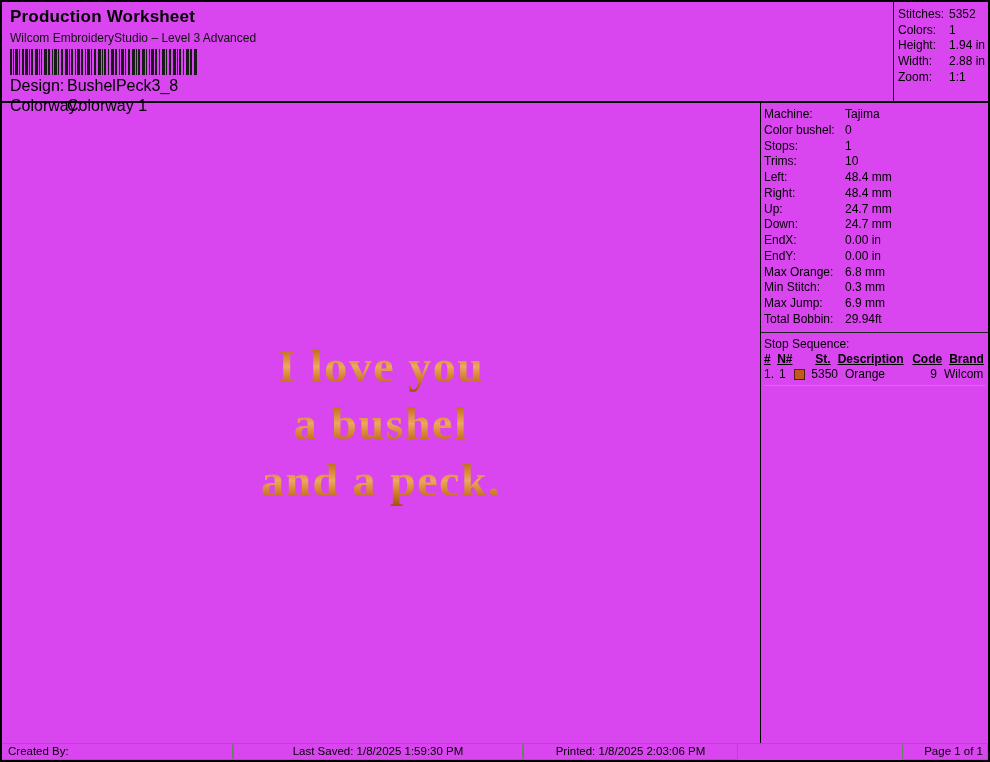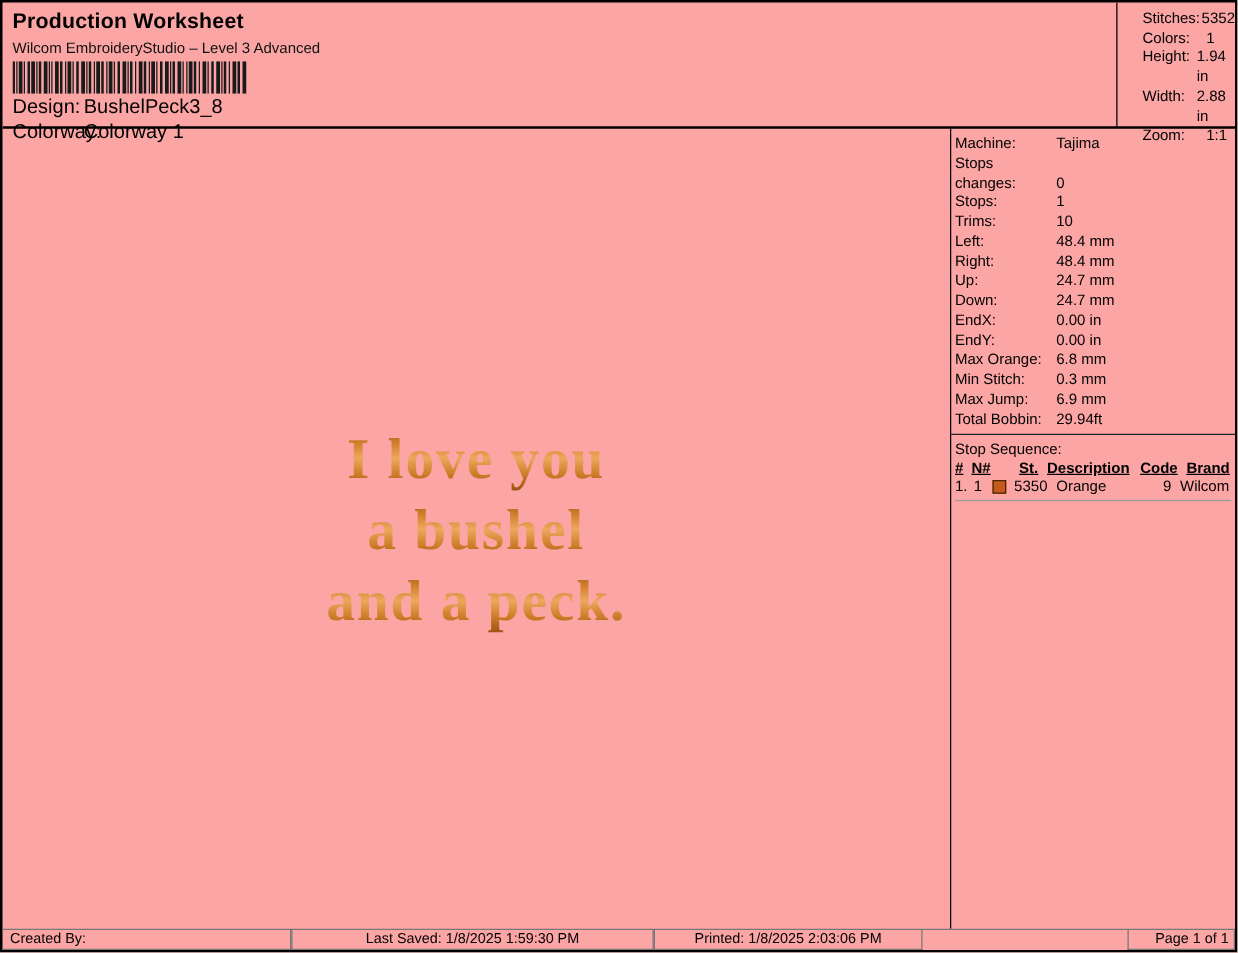--- a/index.html
+++ b/index.html
@@ -2,21 +2,21 @@
 <html style="--thread-light: #eca85e; --thread-mid: #cf7d28; --thread-dark: #8f4c0e;"><head>
 <meta charset="utf-8">
 <style>
   * { margin: 0; padding: 0; box-sizing: border-box; }
   html, body { background: #e8e8e8; }
   body { font-family: "Liberation Sans", sans-serif; color: #000; }
 
   .page {
     position: relative;
     width: 990px; height: 762px;
-    background: #fca5a5;
+    background: #d946ef;
     border: 2px solid #000;
     overflow: hidden;
     display: flex; flex-direction: column;
   }
 
   
   .header {
     height: 101px;
     border-bottom: 2px solid #000;
     display: flex;
@@ -24,21 +24,21 @@
   }
   .header-left { flex: 1; padding: 5px 0 0 8px; position: relative; }
   .title { font-size: 17px; font-weight: bold; letter-spacing: 0.2px; }
   .subtitle { font-size: 12px; margin-top: 4px; color: #111; }
   .barcode { margin-top: 4px; width: 188px; height: 26px; display: block; }
   .meta-row { display: flex; font-size: 16px; margin-top: 2px; }
   .meta-row .lbl { width: 57px; }
   .stats-box {
     width: 95px;
     border-left: 1px solid #000;
-    padding: 5px 0 0 20px;
+    padding: 5px 0 0 4px;
     flex-shrink: 0;
   }
   .stats-row { display: flex; font-size: 12px; line-height: 15.7px; }
   .stats-row .lbl { width: 51px; }
 
   
   .main { flex: 1; display: flex; min-height: 0; }
   .canvas {
     flex: 1;
     display: flex; flex-direction: column;
@@ -223,21 +223,21 @@
       <div class="design-line">and a peck.</div>
     </div>
 
     <div class="right-panel">
       <div class="machine-info">
         <div class="mi-row">
           <span class="lbl">Machine:</span>
           <span>Tajima</span>
         </div>
         <div class="mi-row">
-          <span class="lbl">Stops changes:</span>
+          <span class="lbl">Color bushel:</span>
           <span>0</span>
         </div>
         <div class="mi-row">
           <span class="lbl">Stops:</span>
           <span>1</span>
         </div>
         <div class="mi-row">
           <span class="lbl">Trims:</span>
           <span>10</span>
         </div>

